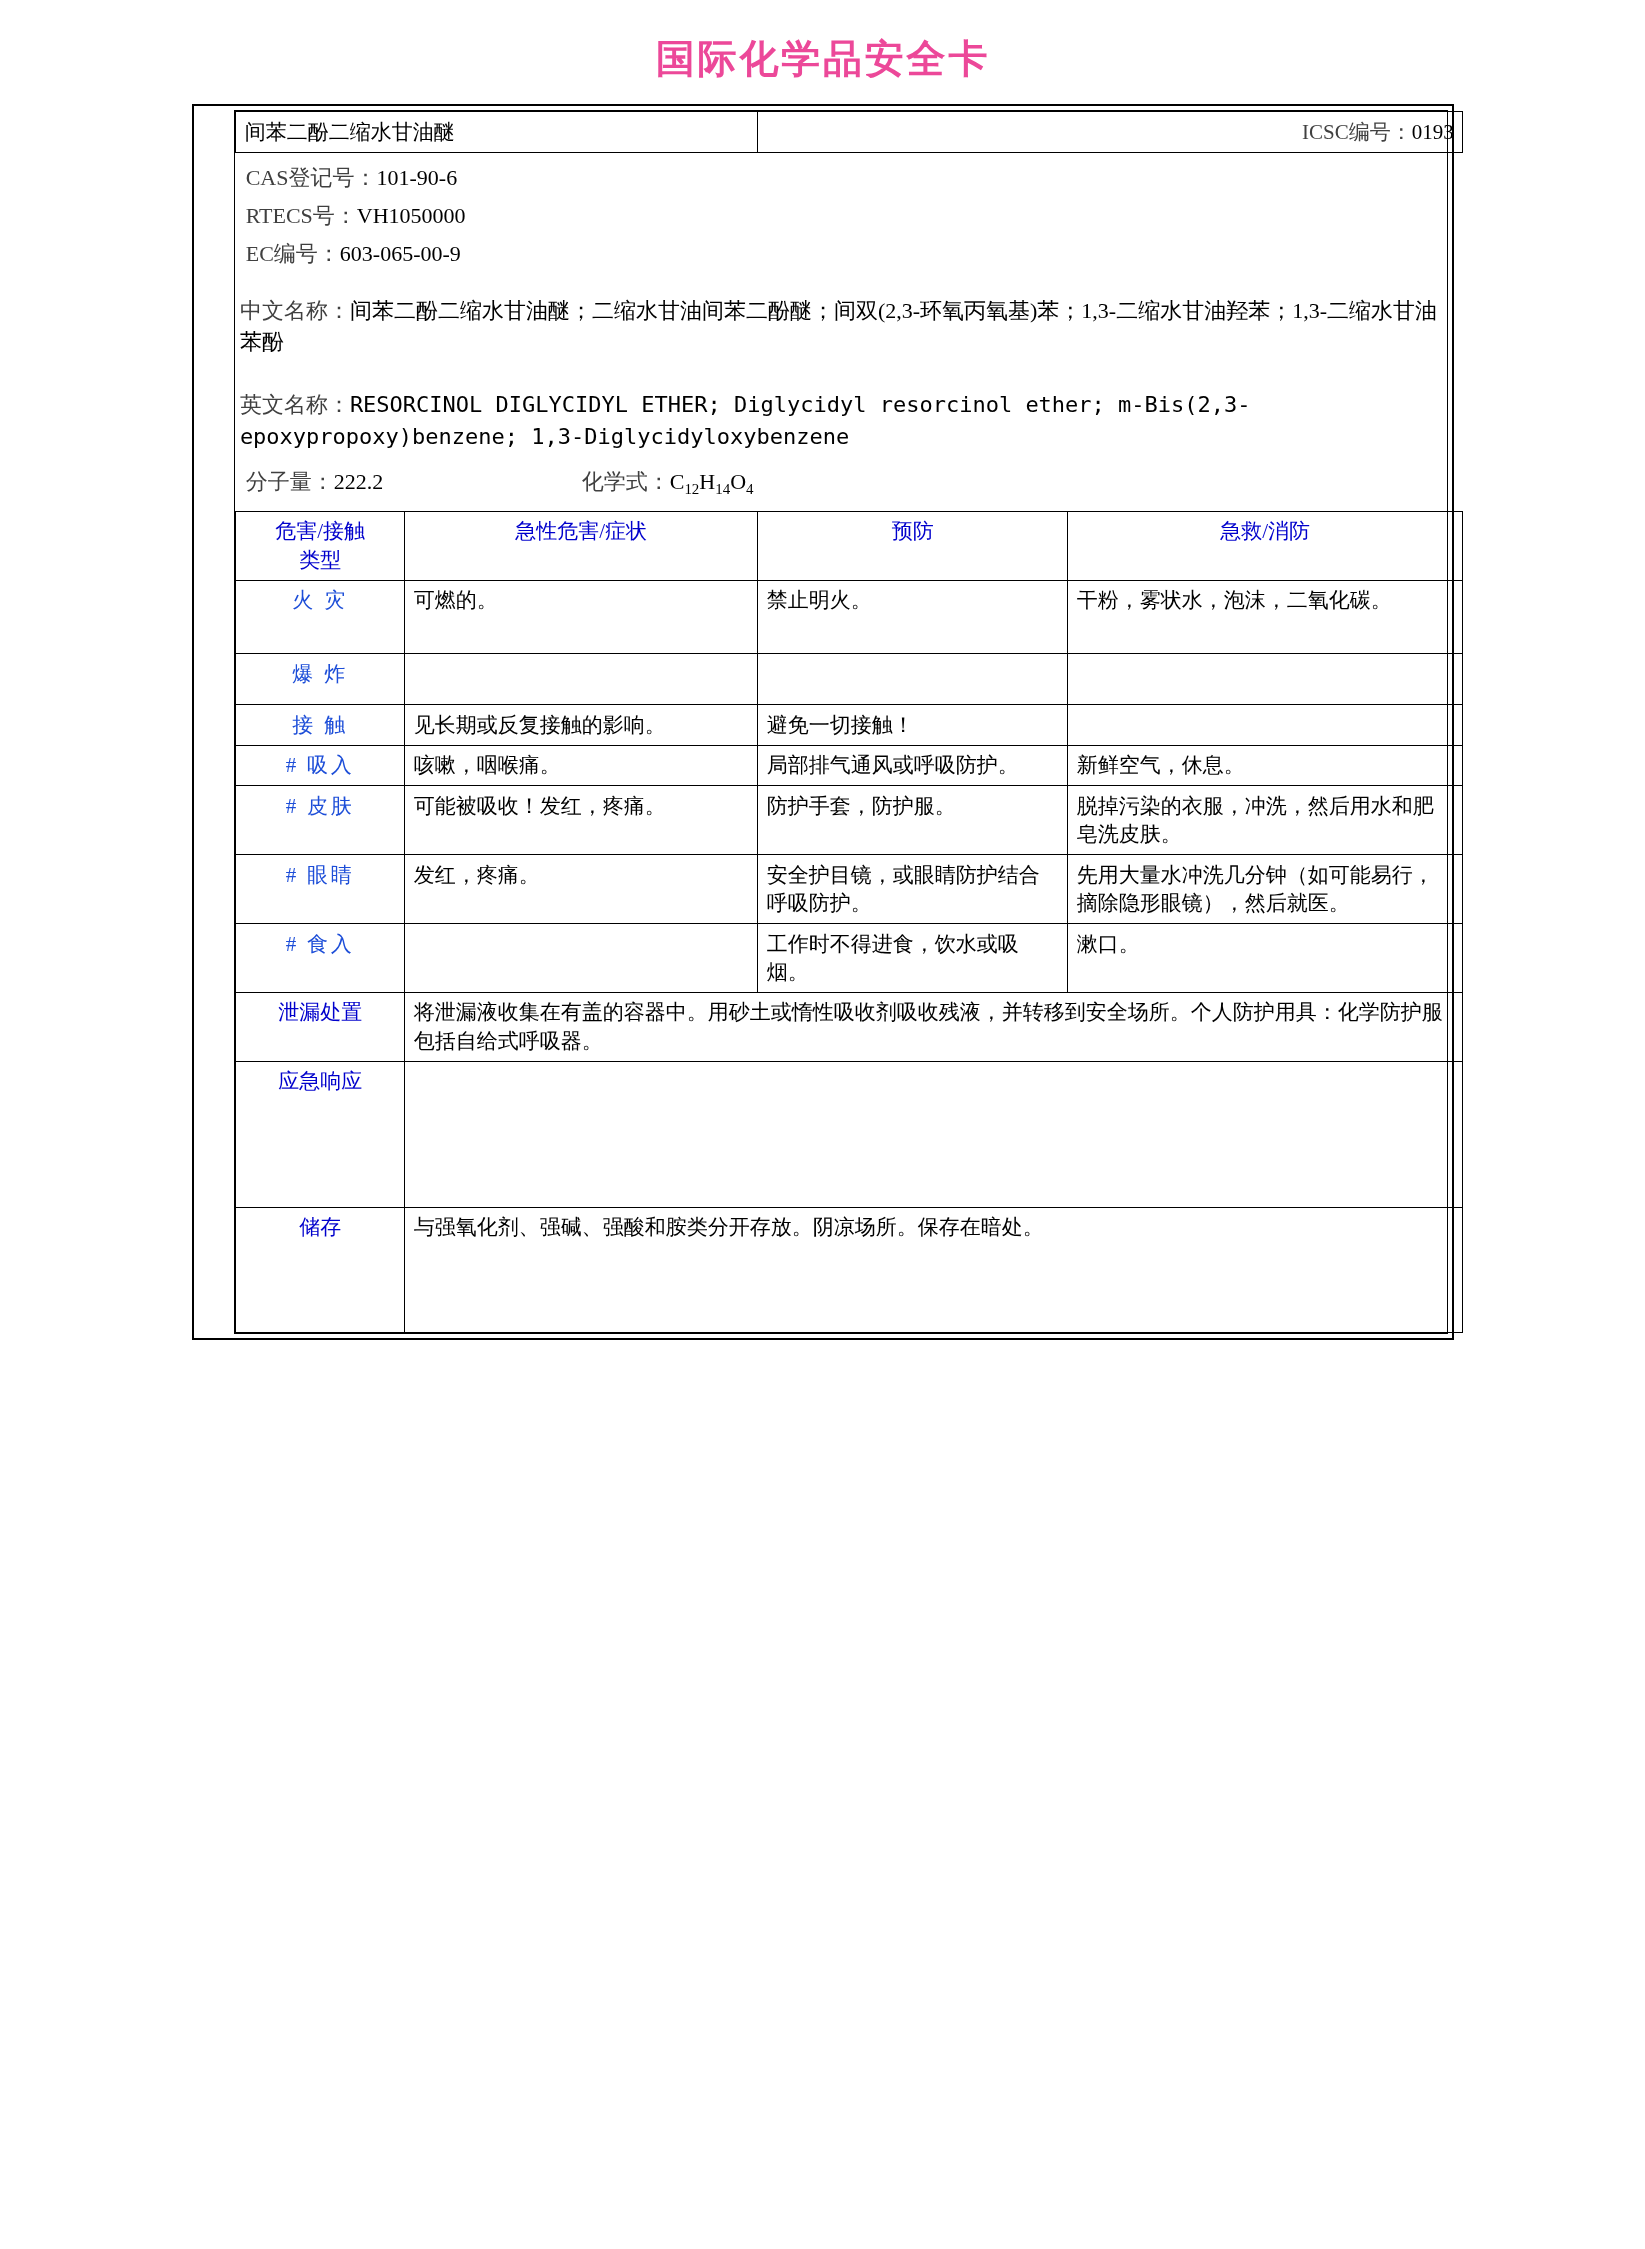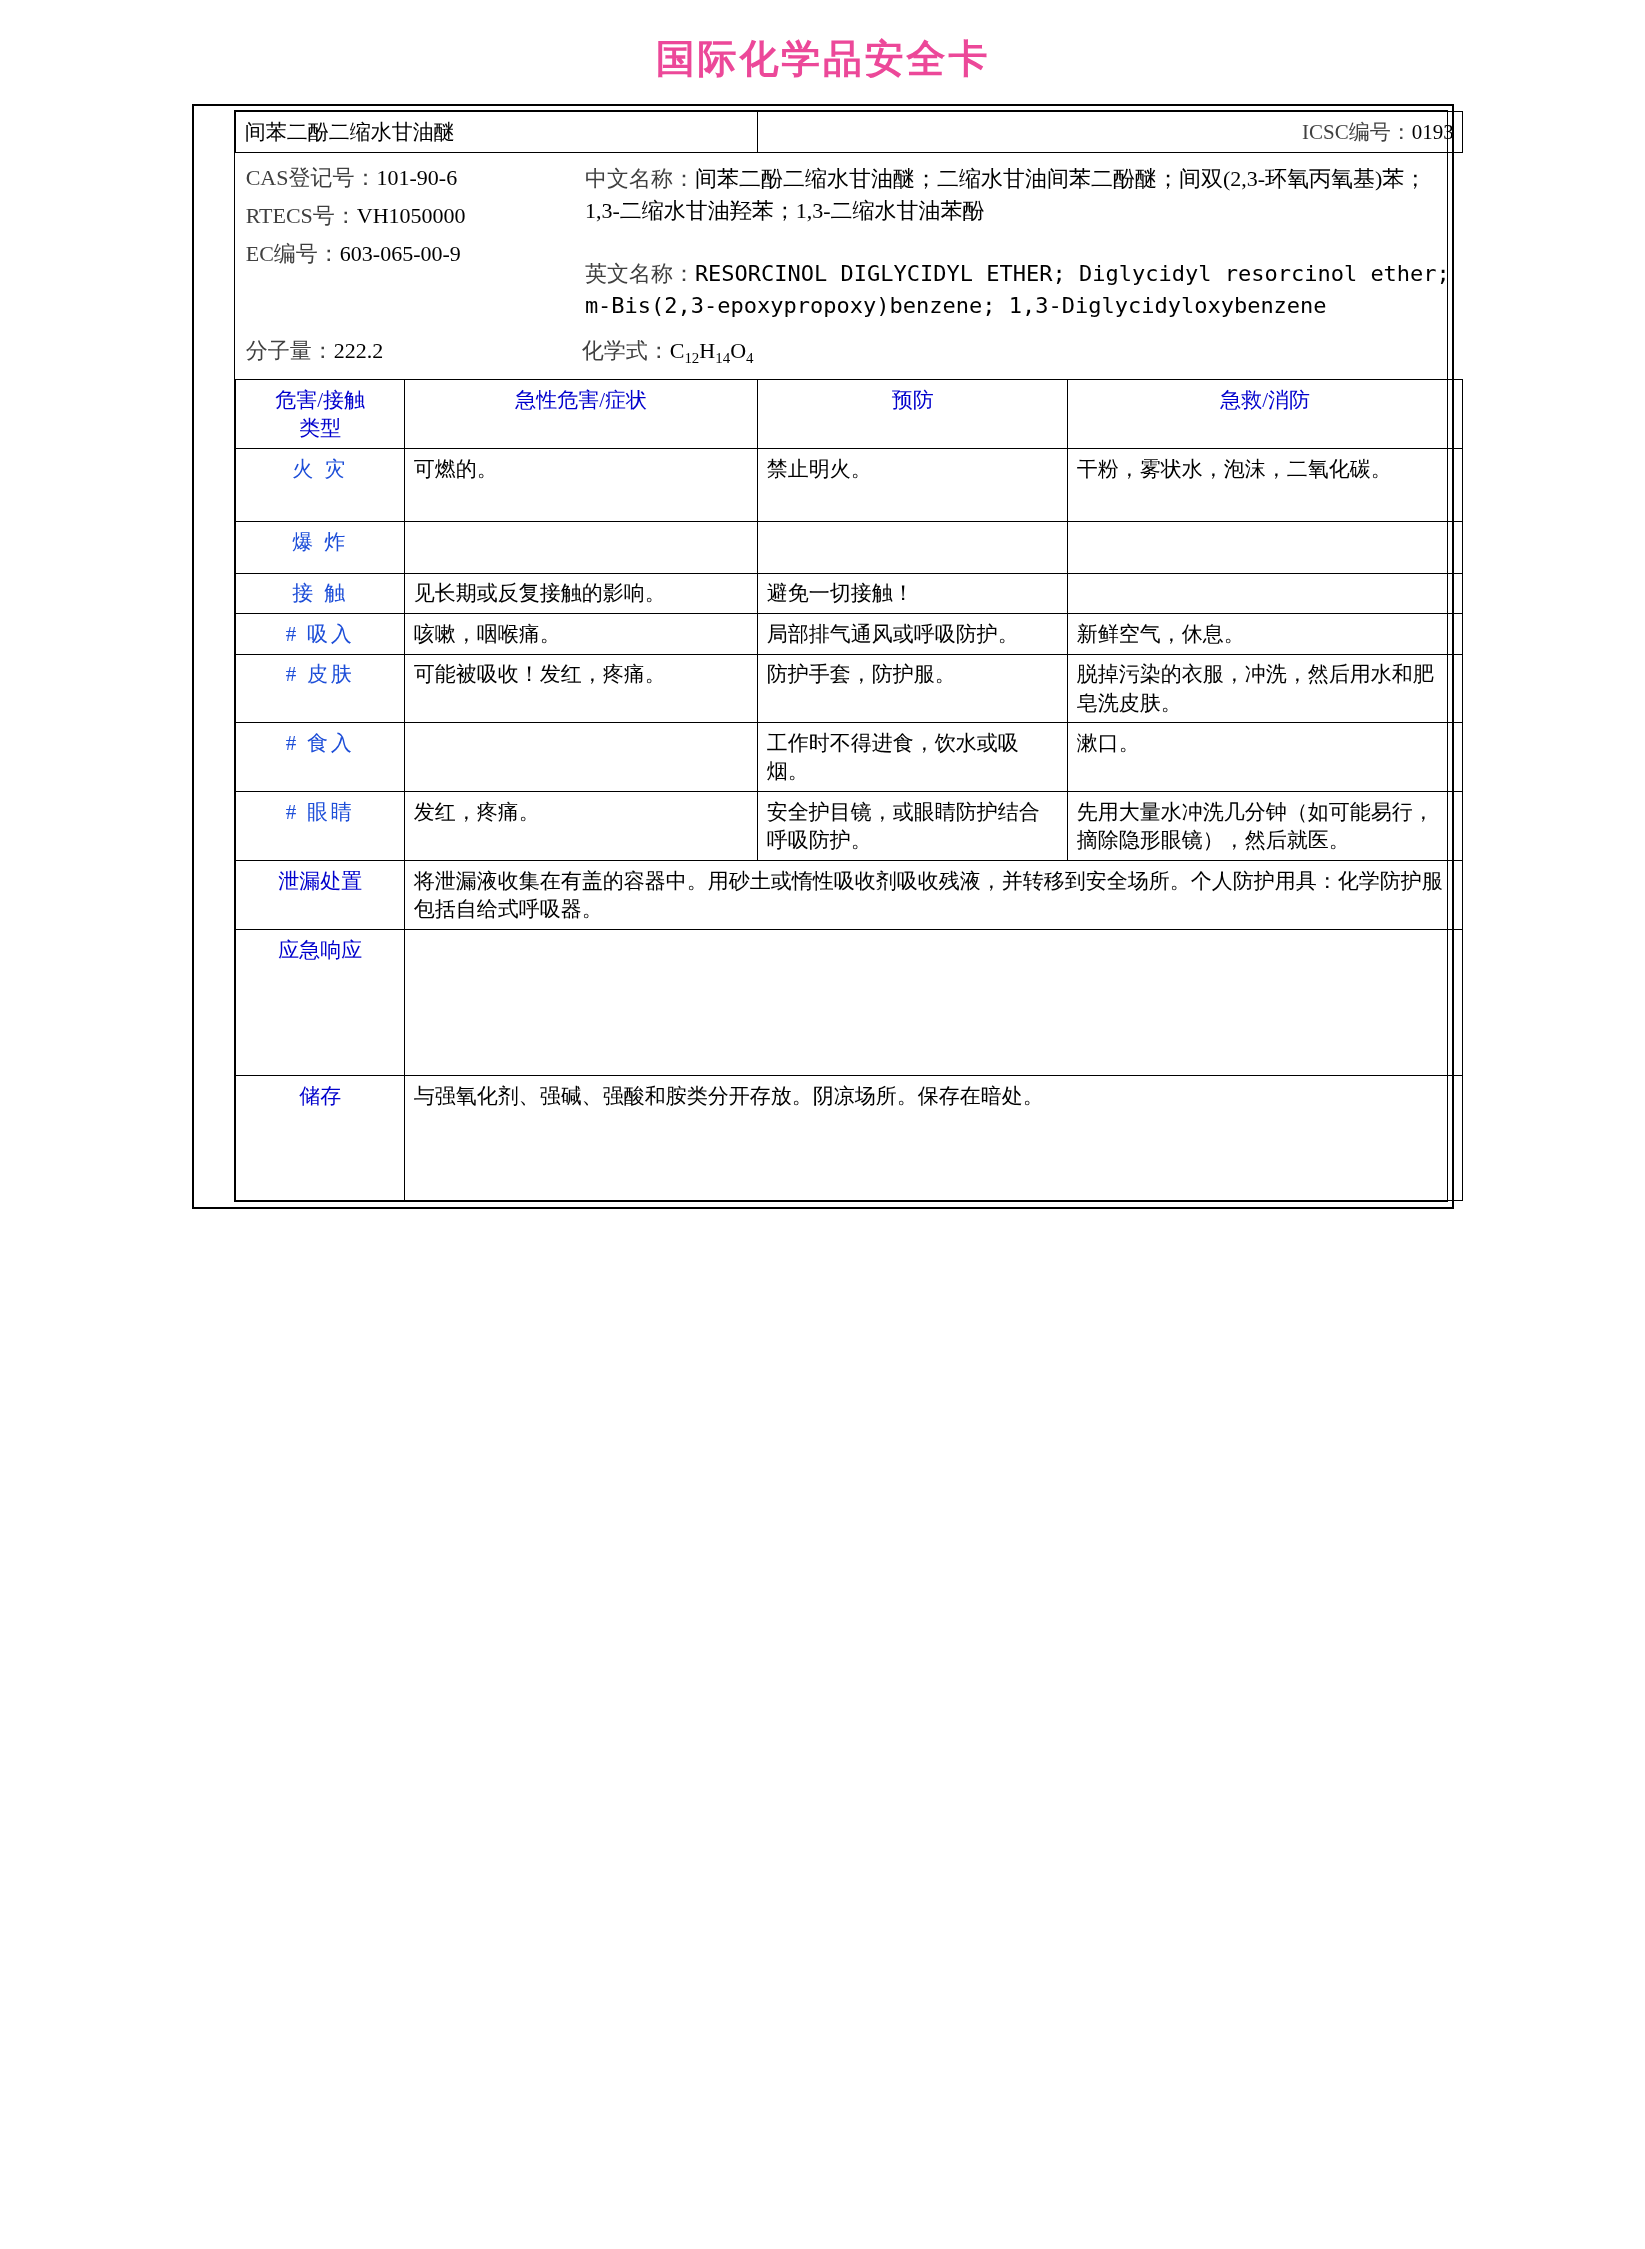--- a/index.html
+++ b/index.html
@@ -74,20 +74,21 @@
   }
   
   .ident {
     border: none !important;
     border-bottom: 1.4px solid #000 !important;
     padding: 0 !important;
   }
   .ident-grid {
     display: flex;
     width: 100%;
+    flex-direction: column;
   }
   .ident-left {
     width: 345px;
     box-sizing: border-box;
     padding: 10px 0 7px 10px;
   }
   .ident-right {
     flex: 1;
     box-sizing: border-box;
     padding: 10px 12.7px 7px 4.2px;
@@ -260,34 +261,34 @@
         </tr>
 
         <tr>
           <td class="type-cell vm"># 皮肤</td>
           <td>可能被吸收！发红，疼痛。</td>
           <td>防护手套，防护服。</td>
           <td>脱掉污染的衣服，冲洗，然后用水和肥皂洗皮肤。</td>
         </tr>
 
         <tr>
-          <td class="type-cell vm"># 食入</td>
-          <td></td>
-          <td>工作时不得进食，饮水或吸烟。</td>
-          <td>漱口。</td>
-        </tr>
-
-        <tr>
           <td class="type-cell vm"># 眼睛</td>
           <td>发红，疼痛。</td>
           <td>安全护目镜，或眼睛防护结合呼吸防护。</td>
           <td>先用大量水冲洗几分钟（如可能易行，摘除隐形眼镜），然后就医。</td>
         </tr>
 
         <tr>
+          <td class="type-cell vm"># 食入</td>
+          <td></td>
+          <td>工作时不得进食，饮水或吸烟。</td>
+          <td>漱口。</td>
+        </tr>
+
+        <tr>
           <td class="sec-label">泄漏处置</td>
           <td class="sec-body" colspan="3">将泄漏液收集在有盖的容器中。用砂土或惰性吸收剂吸收残液，并转移到安全场所。个人防护用具：化学防护服包括自给式呼吸器。</td>
         </tr>
 
 
         <tr class="tall-resp">
           <td class="sec-label">应急响应</td>
           <td class="sec-body" colspan="3"></td>
         </tr>
 

